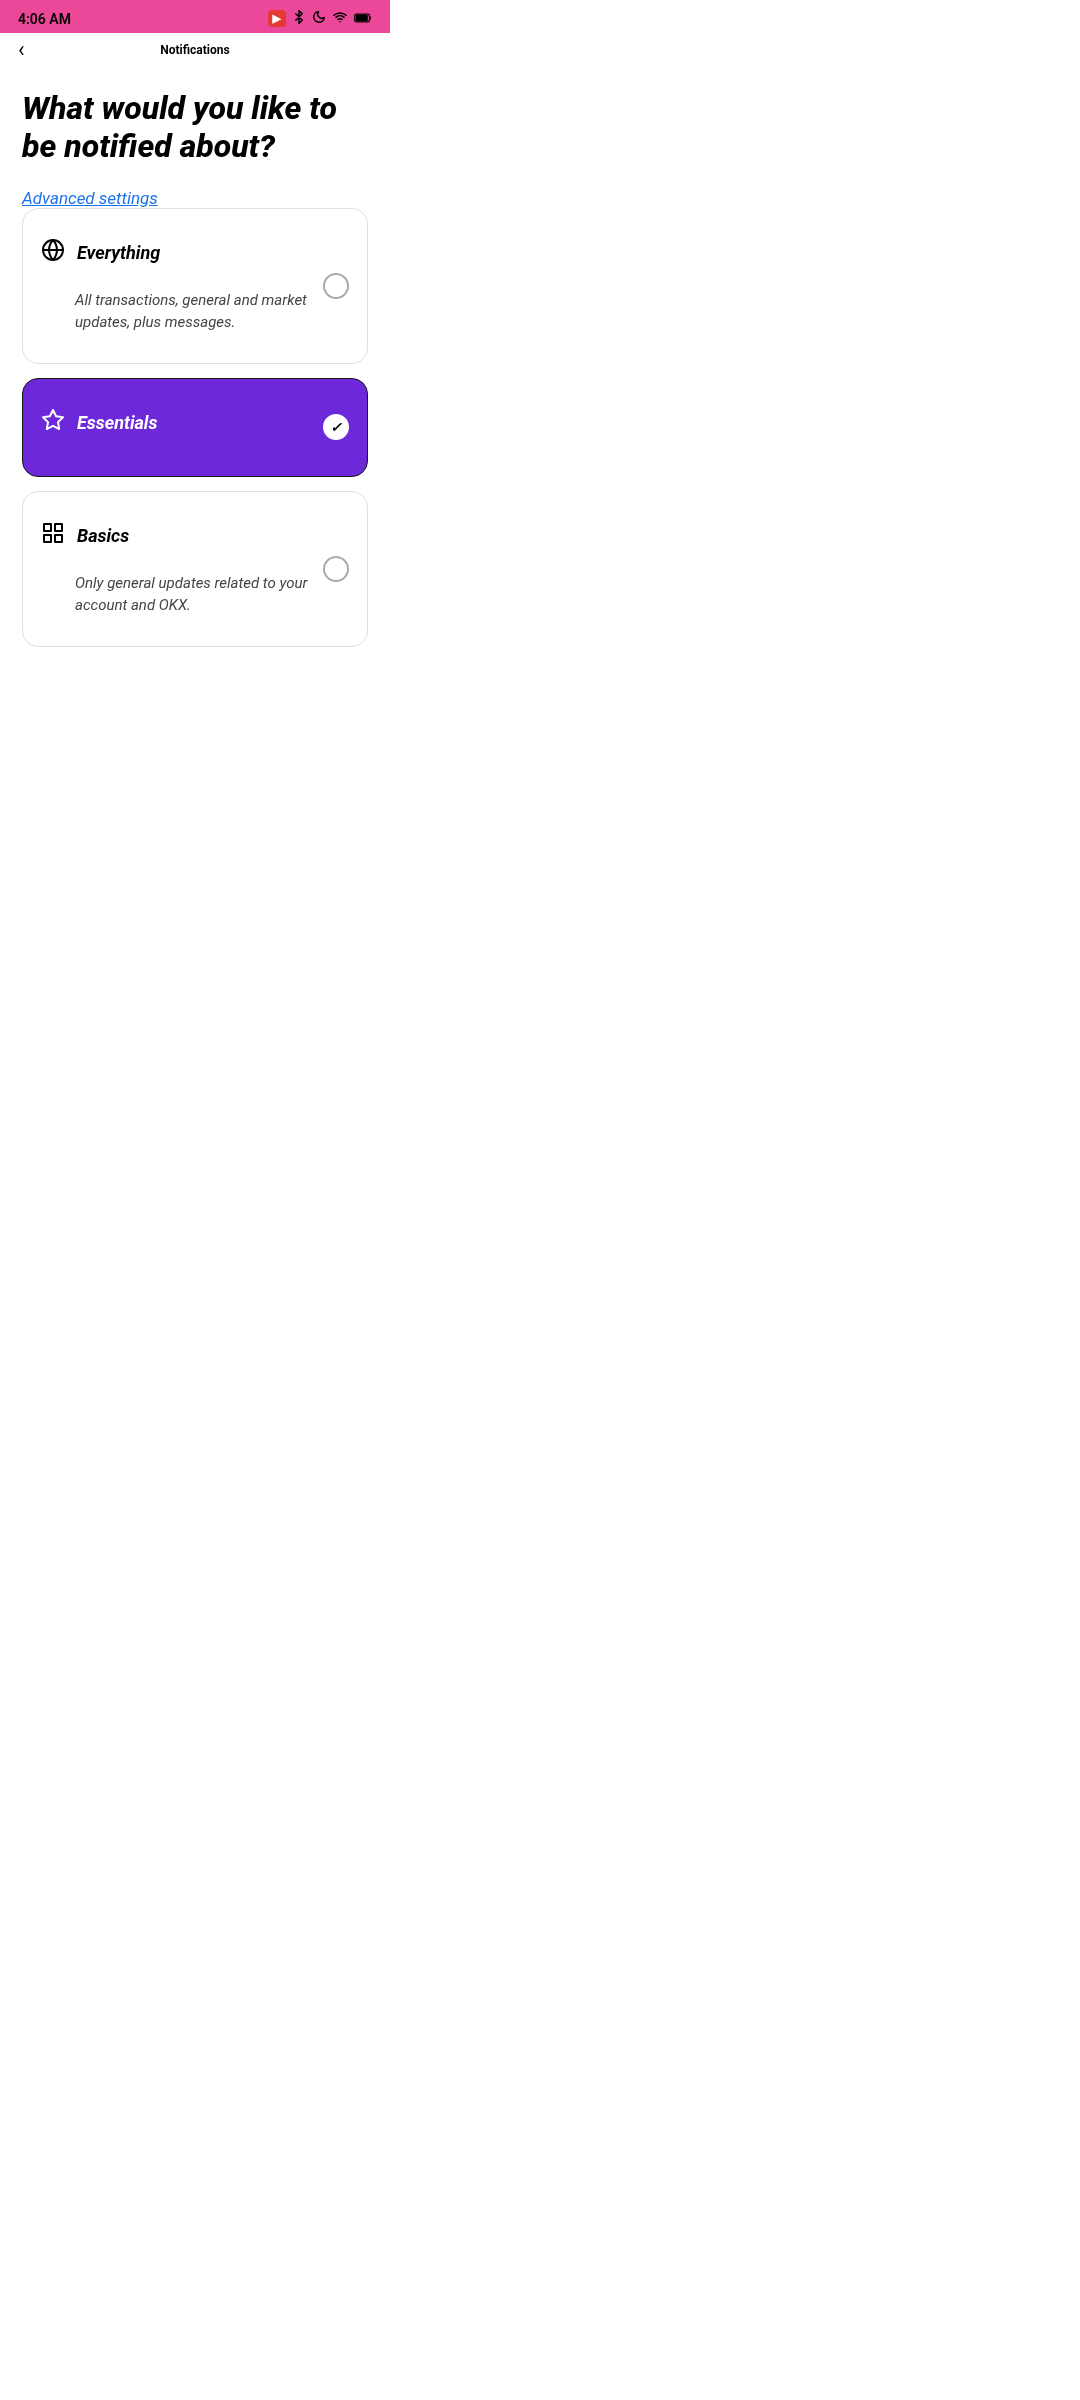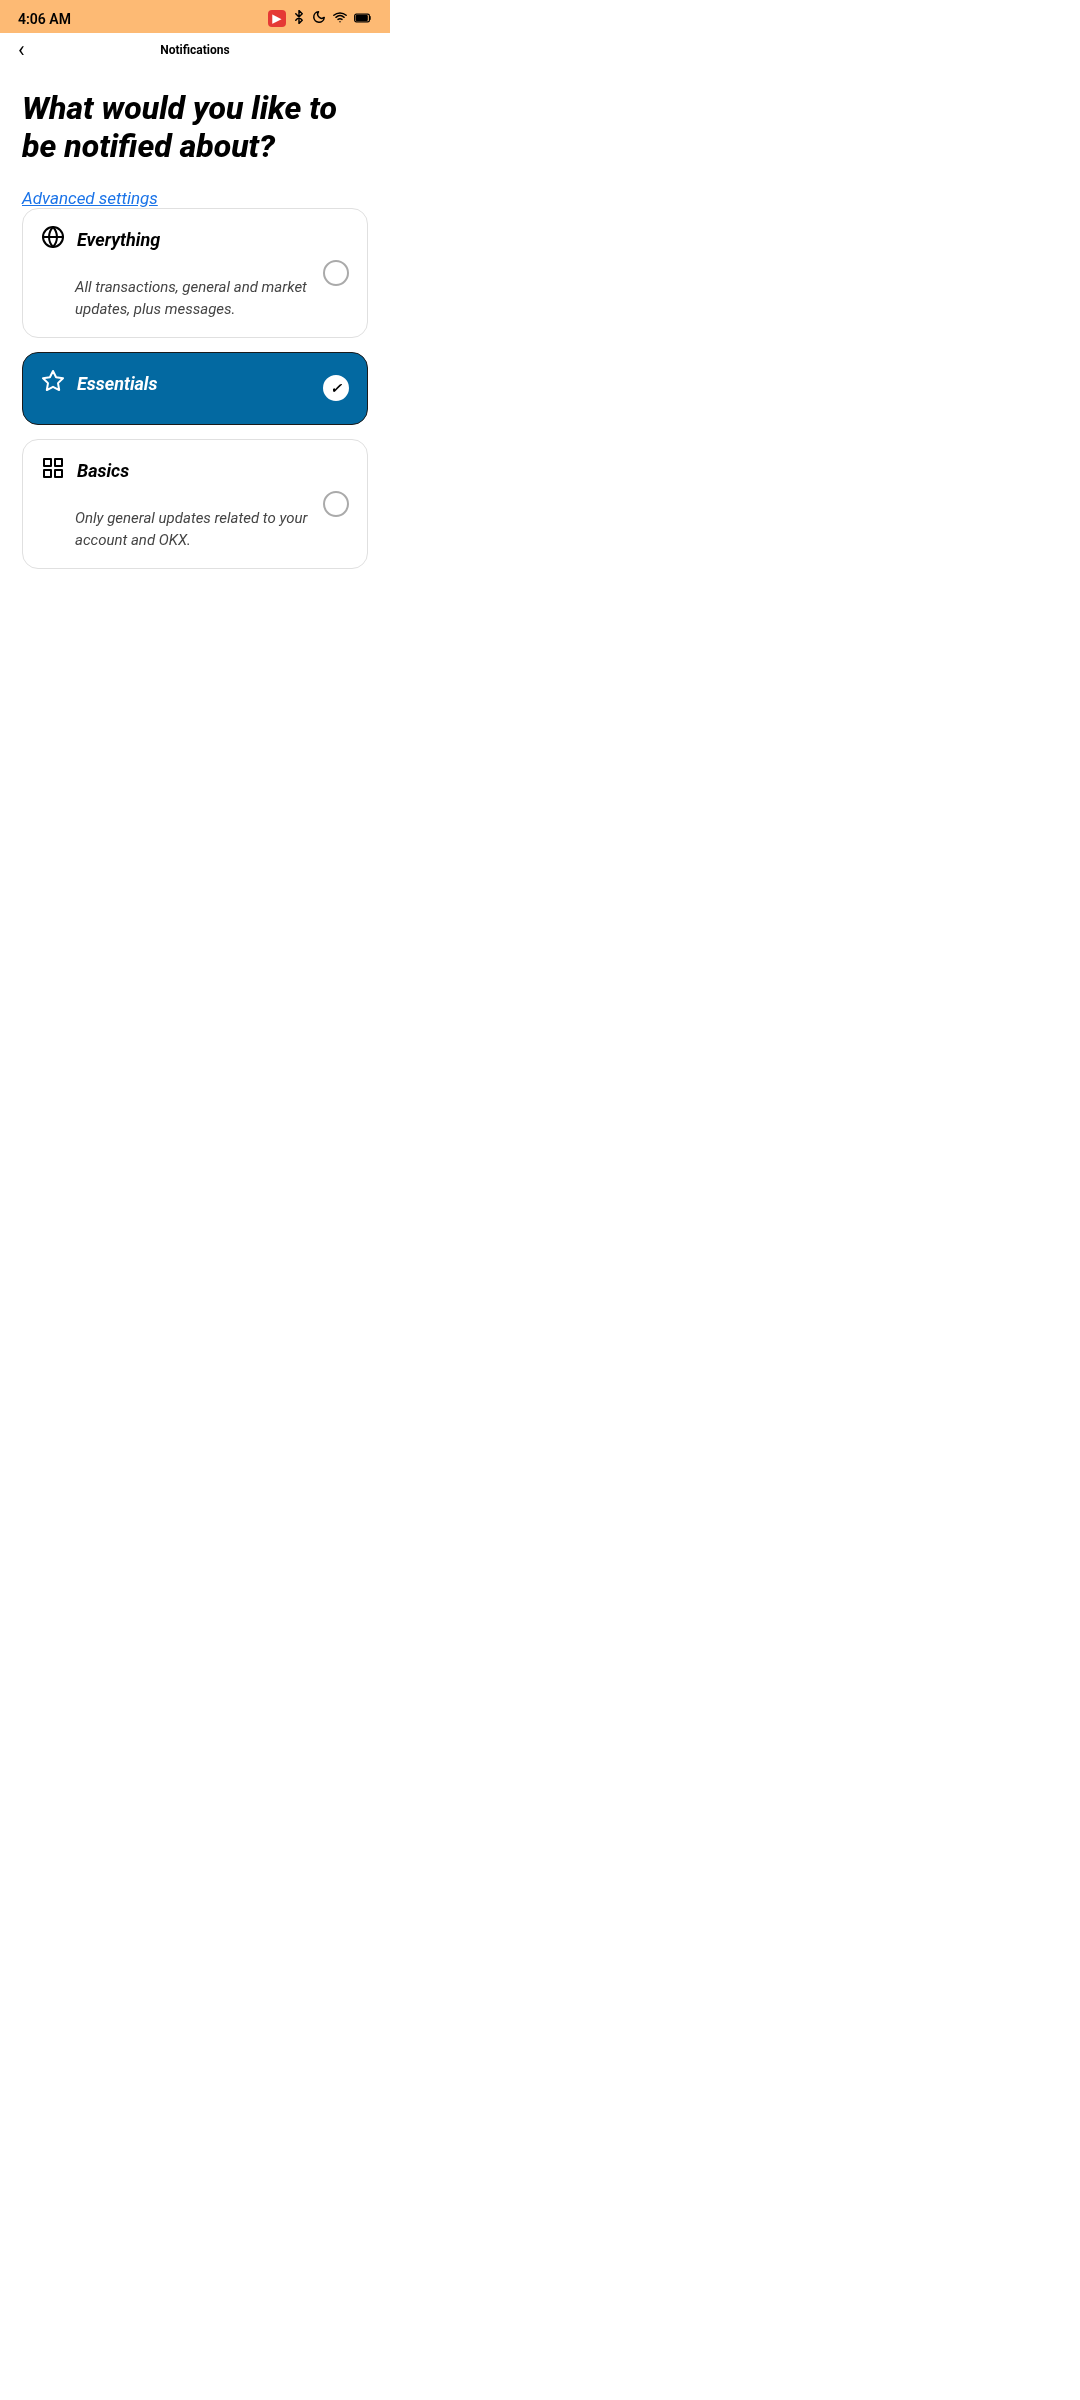--- a/index.html
+++ b/index.html
@@ -16,21 +16,21 @@
       font-family: -apple-system, BlinkMacSystemFont, 'Segoe UI', Roboto, sans-serif;
       overflow-x: hidden;
     }
 
     
     .status-bar {
       display: flex;
       justify-content: space-between;
       align-items: center;
       padding: 10px 18px 6px 18px;
-      background: #fdba74;
+      background: #ec4899;
     }
 
     .status-time {
       font-size: 14px;
       font-weight: 600;
       color: #000;
     }
 
     .status-icons {
       display: flex;
@@ -98,31 +98,31 @@
       color: #1a73e8;
       text-decoration: underline;
       cursor: pointer;
       display: inline-block;
     }
 
     
     .option-card {
       border: 1.5px solid #e0e0e0;
       border-radius: 16px;
-      padding: 16px 18px;
+      padding: 29px 18px;
       margin-bottom: 14px;
       display: flex;
       flex-direction: column;
       position: relative;
       background: #ffffff;
       cursor: pointer;
     }
 
     .option-card.selected {
-      background: #0369a1;
+      background: #6d28d9;
       border-color: #1a1a1a;
     }
 
     .card-header {
       display: flex;
       align-items: center;
       gap: 12px;
       margin-bottom: 10px;
     }
 

